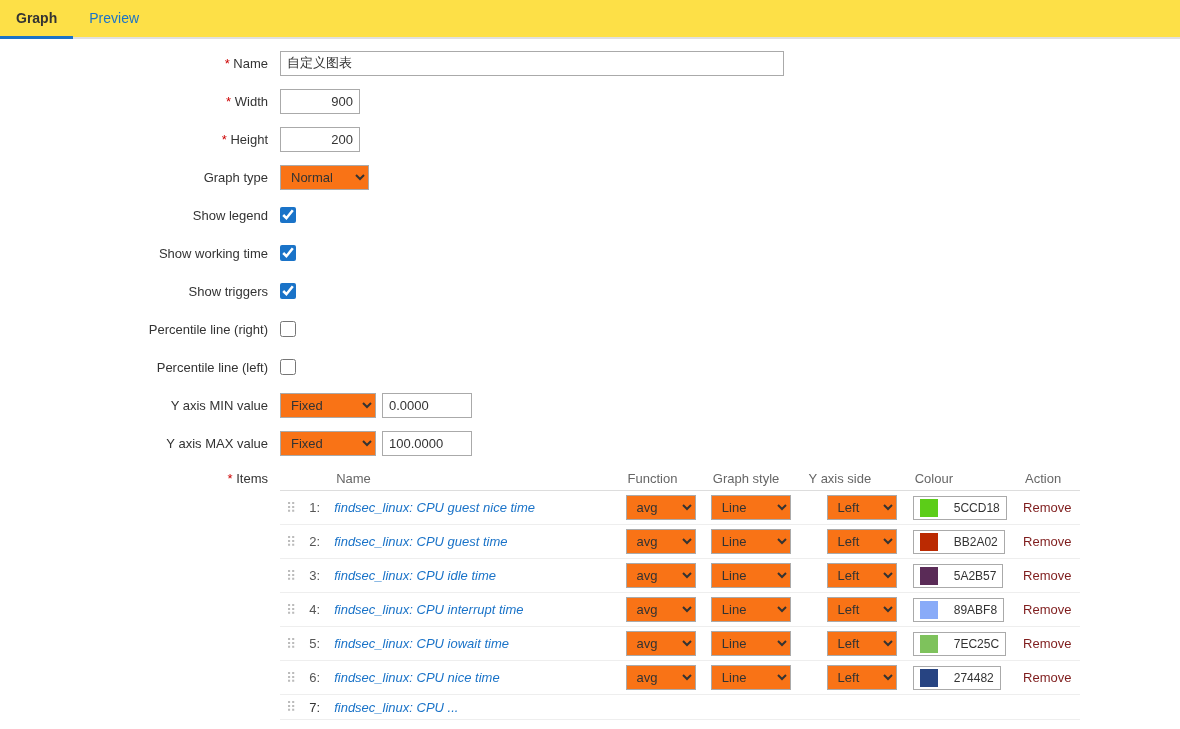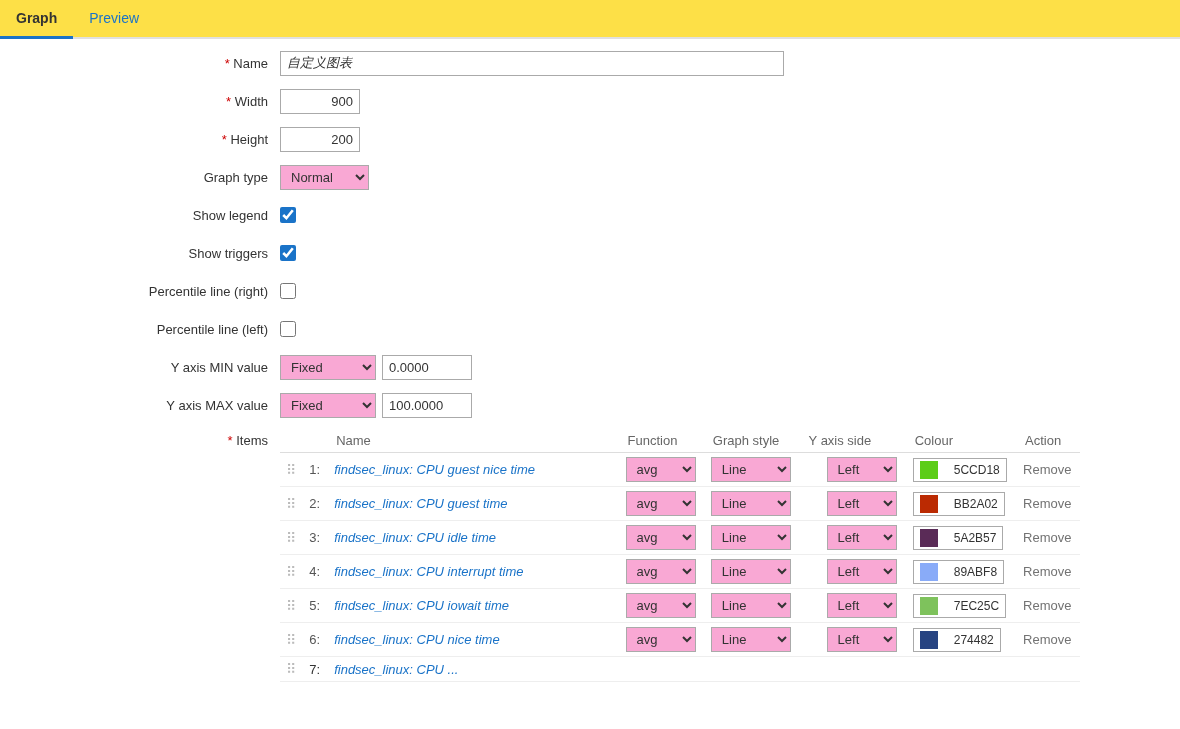--- a/index.html
+++ b/index.html
@@ -59,25 +59,25 @@
     input[type="checkbox"] {
       width: 16px;
       height: 16px;
       accent-color: #1a73c8;
     }
     
     select {
       border: 1px solid #aaa;
       padding: 3px 6px;
       font-size: 13px;
-      background: #f9a8d4;
+      background: #f97316;
       color: #333;
     }
     
-    .name-input { width: 504px; font-style: italic; }
+    .name-input { width: 504px; }
     .width-input { width: 80px; text-align: right; }
     .height-input { width: 80px; text-align: right; }
     .yaxis-input { width: 90px; }
     
     .items-section {
       display: flex;
       margin-top: 6px;
     }
     
     .items-label {
@@ -112,21 +112,21 @@
       vertical-align: middle;
     }
     
     .item-link {
       color: #1a73c8;
       text-decoration: none;
       font-style: italic;
     }
     
     .remove-link {
-      color: #737373;
+      color: #7f1d1d;
       text-decoration: none;
     }
     
     .color-swatch {
       display: inline-flex;
       align-items: center;
       gap: 16px;
       border: 1px solid #aaa;
       padding: 2px 6px;
       cursor: pointer;
@@ -179,20 +179,24 @@
       <option>Pie</option>
       <option>Exploded</option>
     </select>
   </div>
 
   <div class="form-row">
     <div class="form-label">Show legend</div>
     <input type="checkbox" checked="" style="">
   </div>
 
+  <div class="form-row">
+    <div class="form-label">Show working time</div>
+    <input type="checkbox" checked="" style="">
+  </div>
 
   <div class="form-row">
     <div class="form-label">Show triggers</div>
     <input type="checkbox" checked="" style="">
   </div>
 
   <div class="form-row">
     <div class="form-label">Percentile line (right)</div>
     <input type="checkbox" style="">
   </div>

